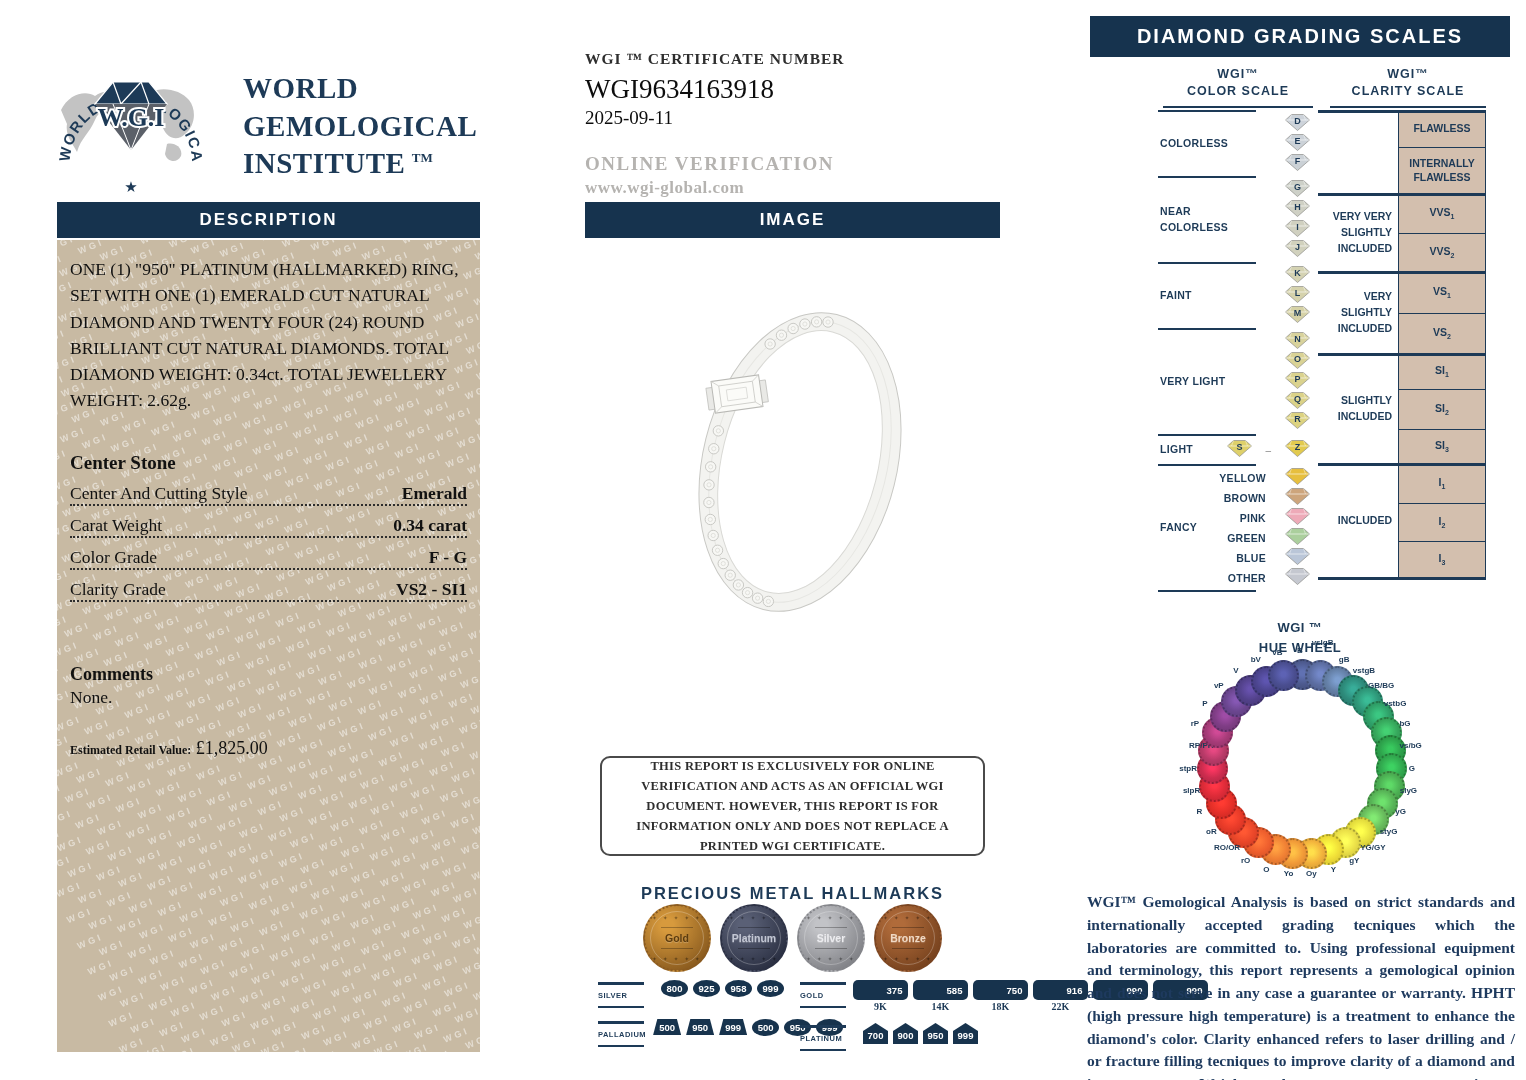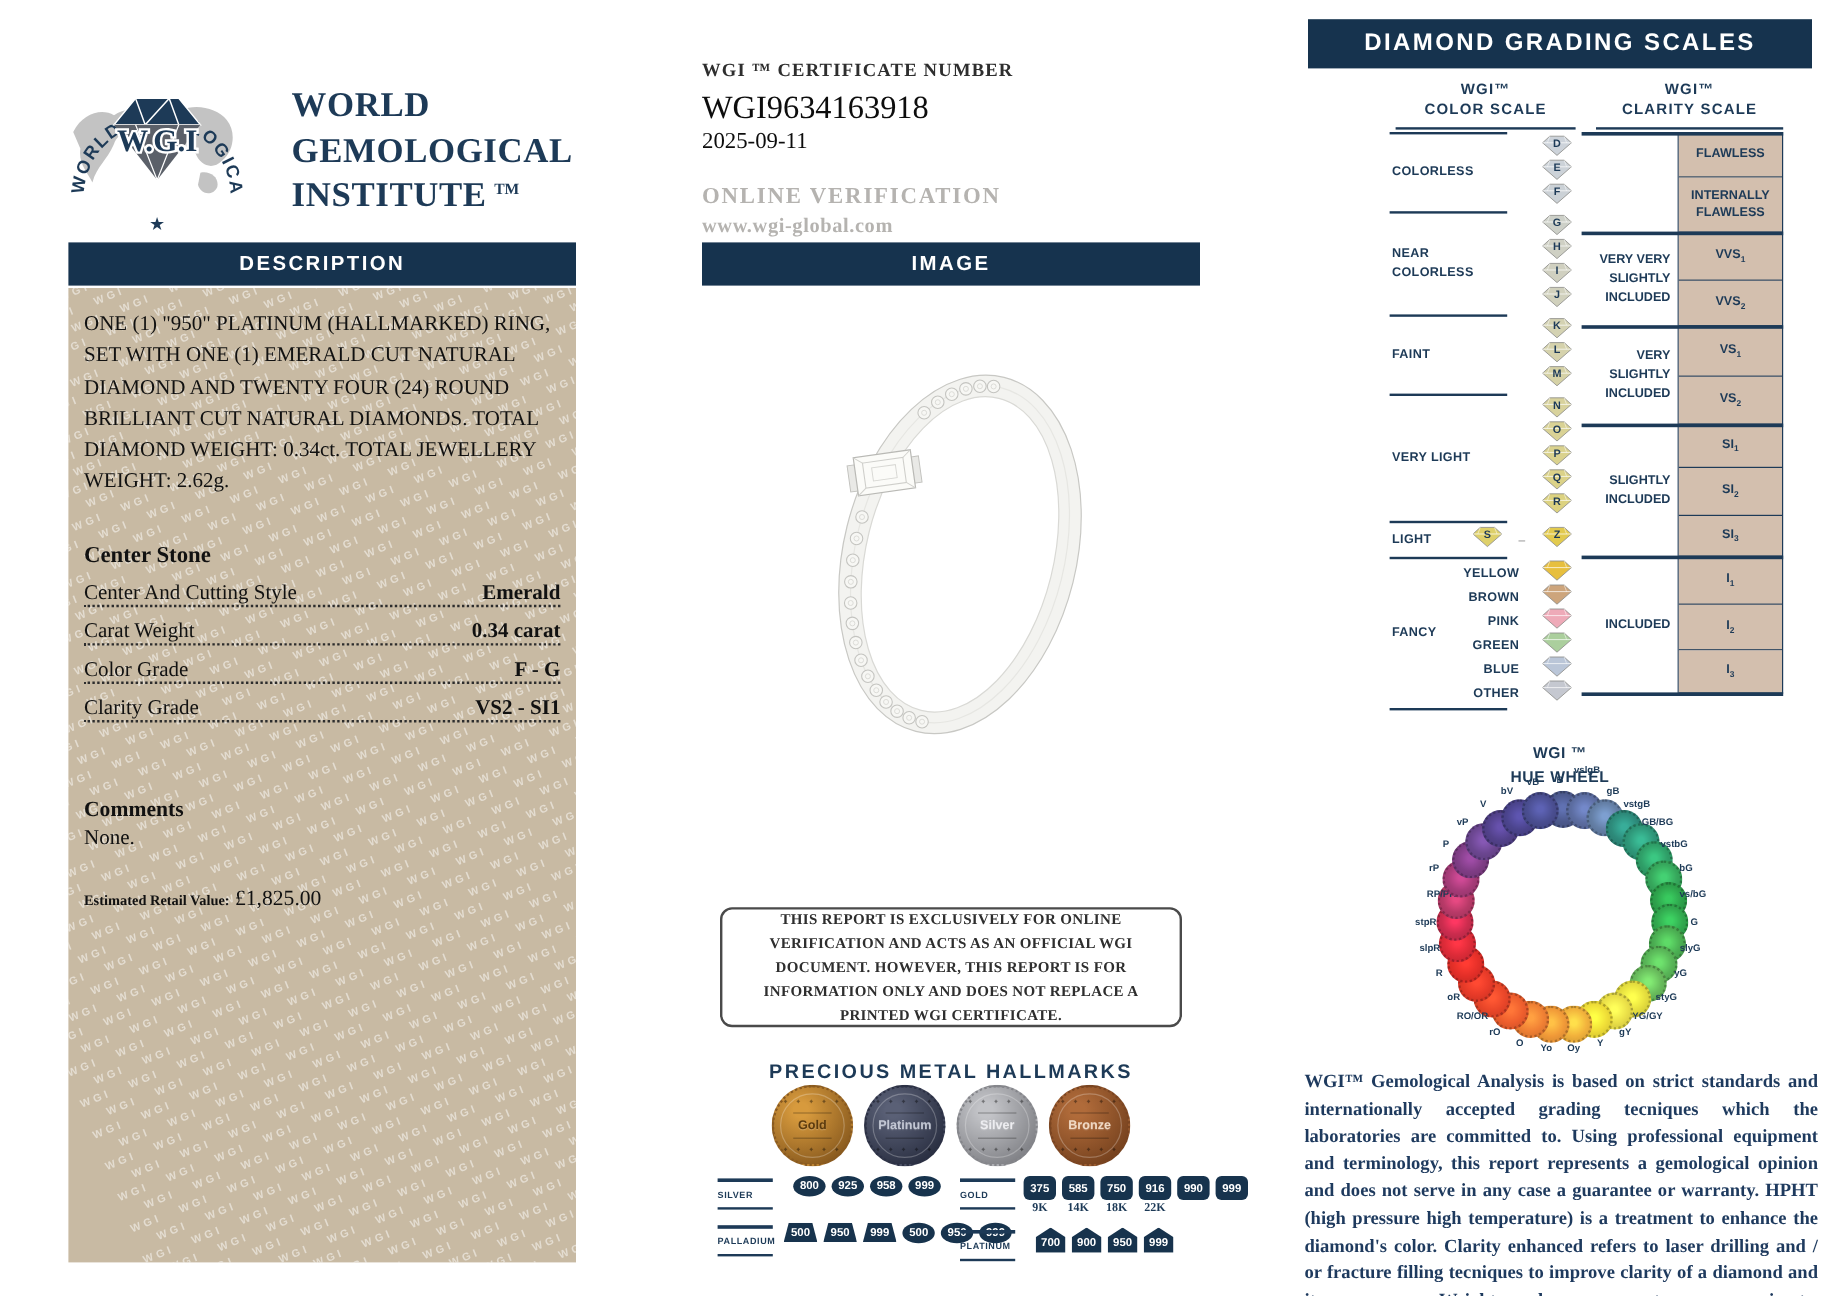--- a/index.html
+++ b/index.html
@@ -65,21 +65,21 @@
   .hm-col{display:flex;flex-direction:column;gap:11px;}
   .hm-row{display:flex;align-items:flex-start;gap:7px;}
   .hm-label{width:56px;display:flex;flex-direction:column;gap:6px;margin-top:2px;}
   .hm-label .rule{height:2.5px;background:#1d3a57;width:46px;}
   .hm-label span{font-size:7.5px;font-weight:bold;color:#1d3a57;letter-spacing:.5px;}
   .badges{display:flex;gap:5px;}
   .badge-wrap{display:flex;flex-direction:column;align-items:center;}
   .badge{background:#17334d;color:#fff;font-weight:bold;font-size:9.5px;
       display:flex;align-items:center;justify-content:center;}
   .badge.oval{width:27px;height:17px;border-radius:50%;}
-  .badge.square{width:27px;height:20px;border-radius:5px;}
+  .badge.square{width:27px;height:20px;border-radius:5px;padding-left:28px;}
   .badge.trapezoid{width:28px;height:16px;clip-path:polygon(15% 0,85% 0,100% 100%,0 100%);}
   .badge.house{width:25px;height:21px;clip-path:polygon(50% 0,100% 38%,100% 100%,0 100%,0 38%);
       padding-top:3px;box-sizing:border-box;}
   .badge-sub{font-size:10px;font-weight:bold;color:#1d3a57;margin-top:1px;
       font-family:"Liberation Serif",serif;}
   
   .grading-bar{position:absolute;left:1090px;top:16px;width:420px;height:41px;font-size:20px;}
   .scale-head{position:absolute;top:66px;text-align:center;font-weight:bold;font-size:12.5px;
       letter-spacing:1px;color:#1d3a57;line-height:1.35;}
   .scale-head .underline{height:2px;background:#1d3a57;margin-top:6px;}

